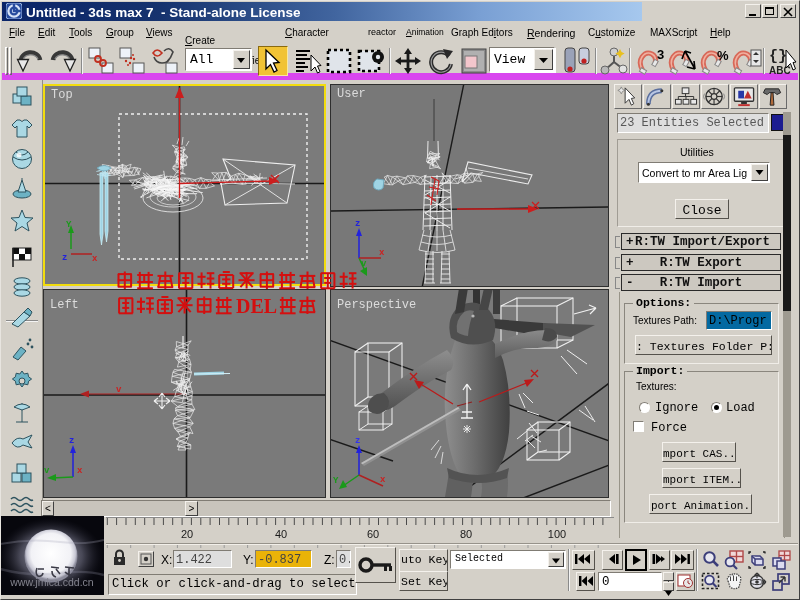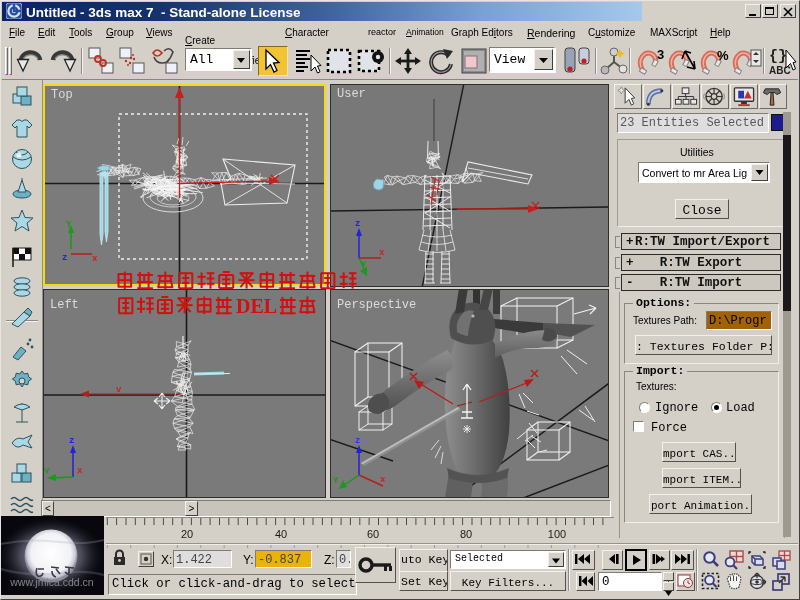--- a/index.html
+++ b/index.html
@@ -40,21 +40,21 @@
     <span class="abs" style="left:226px;top:6px;margin-top:28px;">M<span style="text-decoration:underline">o</span>difiers</span>
     <span class="abs" style="left:283px;top:6px;"><span style="text-decoration:underline">C</span>haracter</span>
     <span class="abs" style="left:366px;top:6px;font-size:9px;">reactor</span>
     <span class="abs" style="left:404px;top:6px;font-size:8.5px;"><span style="text-decoration:underline">A</span>nimation</span>
     <span class="abs" style="left:449px;top:6px;">Graph Ed<span style="text-decoration:underline">i</span>tors</span>
     <span class="abs" style="left:525px;top:6px;font-size:10.5px;"><span style="text-decoration:underline">R</span>endering</span>
     <span class="abs" style="left:586px;top:6px;">C<span style="text-decoration:underline">u</span>stomize</span>
     <span class="abs" style="left:648px;top:6px;">MAXScr<span style="text-decoration:underline">i</span>pt</span>
     <span class="abs" style="left:708px;top:6px;"><span style="text-decoration:underline">H</span>elp</span>
   </div>
-<div class="abs" style="left:2px;top:42px;width:796px;height:38px;border-bottom:1px solid #d946ef">
+<div class="abs" style="left:2px;top:42px;width:796px;height:38px;border-bottom:7px solid #d946ef">
     <div class="abs" style="left:3px;top:5px;width:3px;height:28px;border:1px solid;border-color:#fff #6a6a6a #6a6a6a #fff"></div>
     <div class="abs" style="left:7px;top:5px;width:3px;height:28px;border:1px solid;border-color:#fff #6a6a6a #6a6a6a #fff"></div>
     <svg class="abs" style="left:14px;top:5px" width="28" height="28" viewBox="0 0 28 28">
 <path d="M5 15 A9.5 8.5 0 0 1 24 13" fill="none" stroke="#383838" stroke-width="4.6"></path>
 <path d="M7 13 A8 7 0 0 1 22 12" fill="none" stroke="#8a8a8a" stroke-width="1.4"></path>
 <path d="M1.5 12.5 L12.5 12.5 L7 24 Z" fill="#e8e8e8" stroke="#222" stroke-width="1.3"></path>
     </svg>
     <svg class="abs" style="left:47px;top:5px" width="28" height="28" viewBox="0 0 28 28">
 <path d="M23 15 A9.5 8.5 0 0 0 4 13" fill="none" stroke="#383838" stroke-width="4.6"></path>
 <path d="M21 13 A8 7 0 0 0 6 12" fill="none" stroke="#8a8a8a" stroke-width="1.4"></path>
@@ -735,21 +735,21 @@
     <div class="abs" style="left:10px;top:194px;width:160px;height:17px;background:#ccc8c0;border:1.5px solid #2a2a2a">
 <span class="mono" style="position:absolute;left:4px;top:0.5px;font-size:12.5px;font-weight:bold;color:#111">-</span>
       <span class="mono" style="position:absolute;left:0;top:0.5px;width:100%;text-align:center;font-size:12.5px;font-weight:bold;color:#111">R:TW Import</span>
     </div>
 <div class="abs" style="left:4px;top:197px;width:5px;height:12px;border:1px solid #888;border-right:none"></div>
 <div class="abs" style="left:172px;top:197px;width:5px;height:12px;border:1px solid #888;border-left:none"></div>
     <div class="abs" style="left:8px;top:212px;width:166px;height:246px;border-left:1px solid #989488;border-right:1px solid #989488"></div>
     <div class="abs" style="left:13px;top:223px;width:155px;height:61px;border:1px solid;border-color:#8a867e #f0ede8 #f0ede8 #8a867e">
 <span class="mono" style="position:absolute;left:8px;top:-8px;background:#d4d0c8;padding:0 3px;font-size:11.5px;font-weight:bold">Options:</span>
 <span style="position:absolute;left:8px;top:11px;font-size:10px">Textures Path:</span>
-<div class="abs sk" style="left:81px;top:7px;width:66px;height:19px;background:#a16207;overflow:hidden">
+<div class="abs sk" style="left:81px;top:7px;width:66px;height:19px;background:#0369a1;overflow:hidden">
 <span class="mono" style="position:absolute;left:2px;top:2px;font-size:12px;white-space:nowrap">D:\Progr</span>
       </div>
 <div class="abs" style="left:10px;top:31px;width:137px;height:20px;background:#d4d0c8;border:1px solid;border-color:#f4f1ec #55524c #55524c #f4f1ec;overflow:hidden;text-align:center">
 <span class="mono" style="font-size:11.5px;line-height:18px;white-space:nowrap">: Textures Folder P:</span></div>
 </div>
     <div class="abs" style="left:13px;top:291px;width:155px;height:152px;border:1px solid;border-color:#8a867e #f0ede8 #f0ede8 #8a867e">
 <span class="mono" style="position:absolute;left:8px;top:-8px;background:#d4d0c8;padding:0 3px;font-size:11.5px;font-weight:bold">Import:</span>
 <span style="position:absolute;left:11px;top:9px;font-size:10px">Textures:</span>
 <div class="abs" style="left:14px;top:30px;width:11px;height:11px;border-radius:50%;background:#fff;border:1px solid;border-color:#807c74 #fff #fff #807c74"></div>
 <span class="mono" style="position:absolute;left:30px;top:29px;font-size:12px">Ignore</span>
@@ -922,22 +922,20 @@
     </div>
     <div class="abs" style="left:399px;top:73px;width:49px;height:20px;background:#d4d0c8;border:1px solid;border-color:#f4f1ec #55524c #55524c #f4f1ec;overflow:hidden">
 <span class="mono" style="position:absolute;left:1px;top:3px;font-size:11.5px;white-space:nowrap">Set Key</span>
     </div>
     <div class="abs sk" style="left:450px;top:52px;width:116px;height:19px;background:#fff">
 <span class="mono" style="position:absolute;left:4px;top:2px;font-size:10px">Selected</span>
 <div class="abs btn" style="right:1px;top:1px;width:16px;height:15px"><svg width="14" height="13">
           <path d="M3 4.5 L11 4.5 L7 9.5 Z" fill="#000"></path>
         </svg></div>
     </div>
-    <div class="abs" style="left:450px;top:73px;width:116px;height:20px;background:#d4d0c8;border:1px solid;border-color:#f4f1ec #55524c #55524c #f4f1ec;text-align:center">
-<span class="mono" style="font-size:11px;line-height:18px">Key Filters...</span></div>
     <div class="abs" style="left:572px;top:52px;width:23px;height:20px;background:#d4d0c8;border:1px solid;border-color:#f4f1ec #55524c #55524c #f4f1ec"><svg width="20" height="16" viewBox="0 0 20 16">
         <g fill="#000">
           <rect x="2" y="3" width="2.4" height="10"></rect>
           <path d="M11 3 L5 8 L11 13 Z"></path>
           <path d="M17 3 L11 8 L17 13 Z"></path>
         </g>
       </svg></div>
     <div class="abs" style="left:602px;top:52px;width:21px;height:20px;background:#d4d0c8;border:1px solid;border-color:#f4f1ec #55524c #55524c #f4f1ec"><svg width="18" height="16" viewBox="0 0 18 16">
         <g fill="#000">
           <path d="M12 3 L6 8 L12 13 Z"></path>

